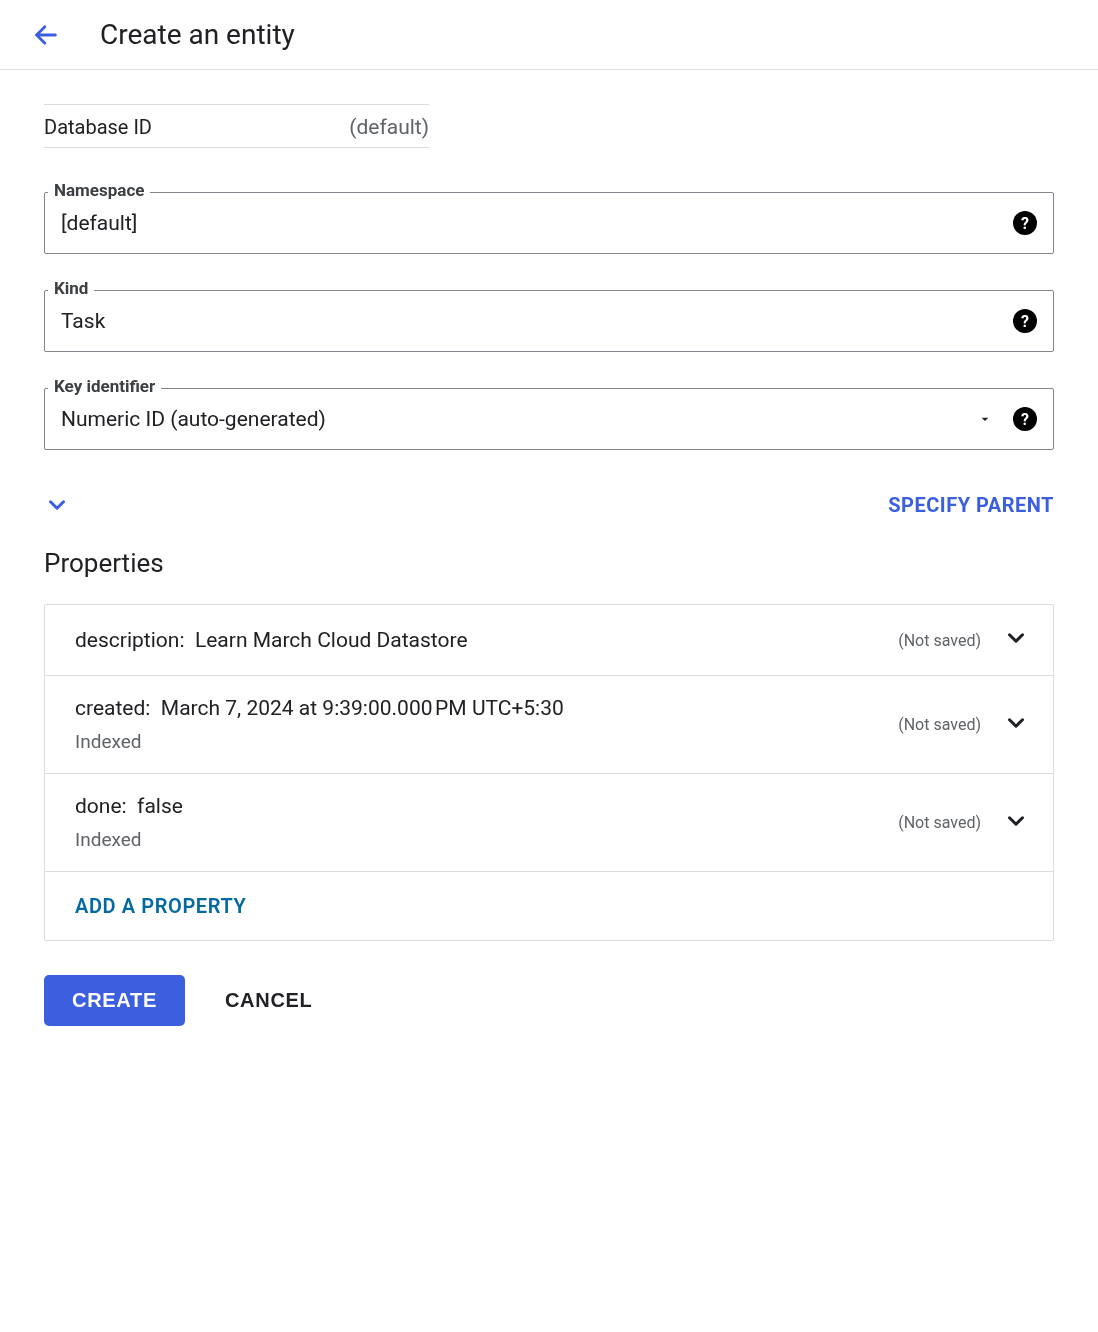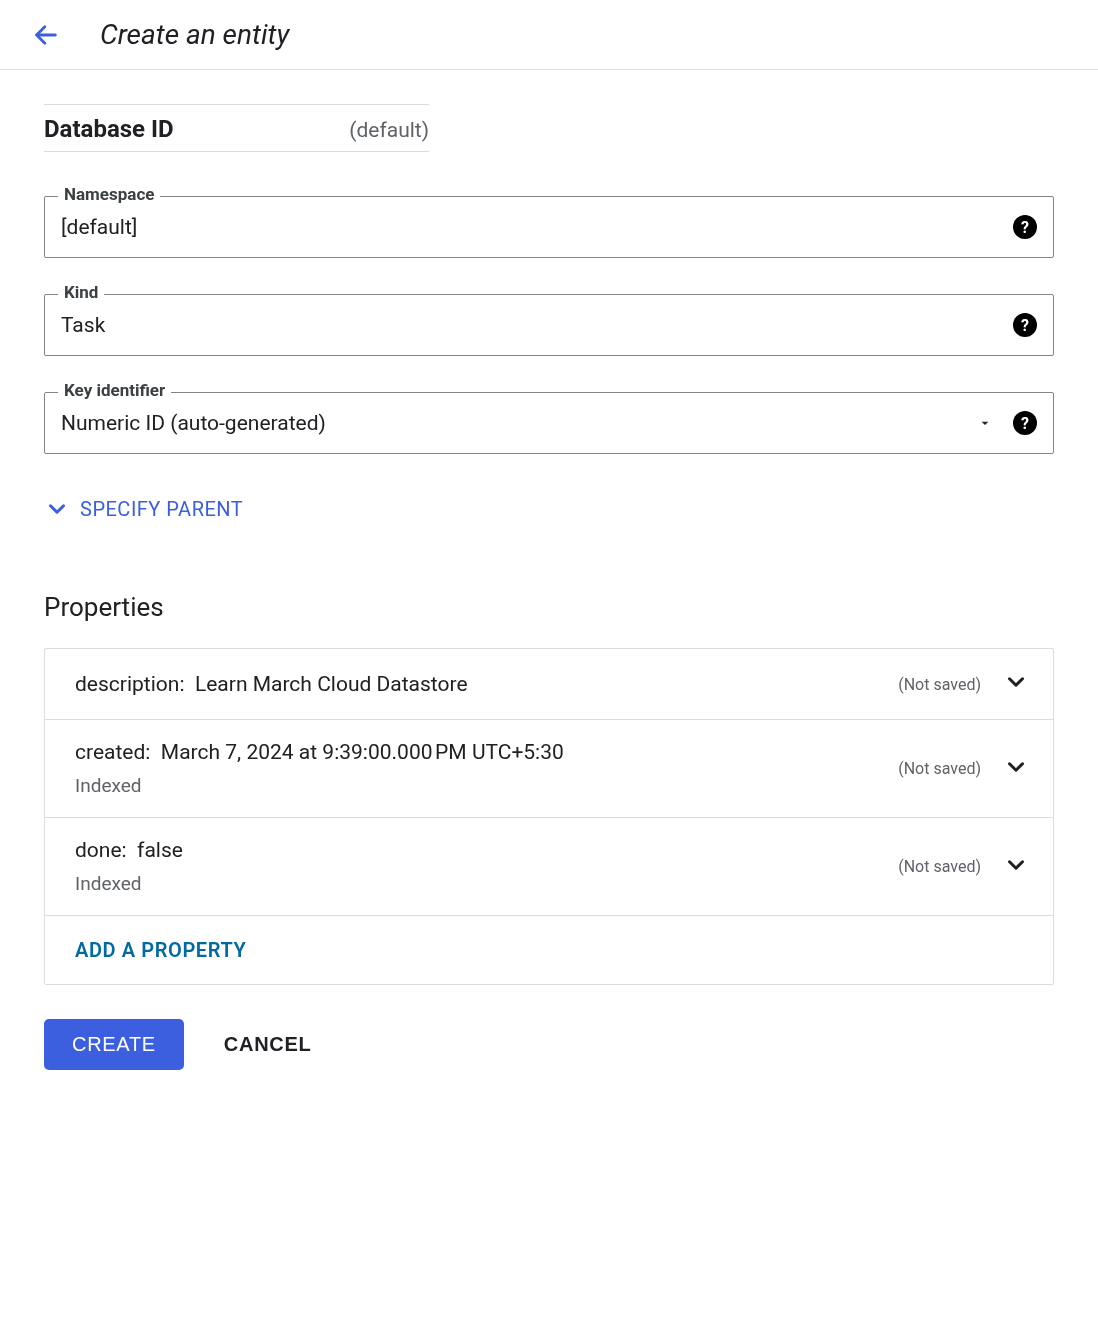--- a/index.html
+++ b/index.html
@@ -7,21 +7,20 @@
     font-family: "Google Sans", Roboto, Arial, sans-serif;
     background: #fff;
     color: #202124;
     width: 1098px;
   }
   .header {
     display: flex;
     align-items: center;
     padding: 18px 18px 18px 32px;
     border-bottom: 1px solid #e0e0e0;
-    font-style: italic;
   }
   .back-arrow {
     color: #3b5fde;
     cursor: pointer;
     margin-right: 40px;
     display: flex;
     align-items: center;
   }
   .back-arrow svg { width: 28px; height: 28px; }
   .page-title {
@@ -35,30 +34,30 @@
   .db-row {
     display: flex;
     justify-content: space-between;
     align-items: baseline;
     width: 385px;
     border-top: 1px solid #dadce0;
     border-bottom: 1px solid #dadce0;
     padding: 10px 0 8px 0;
     margin-bottom: 44px;
   }
-  .db-label { font-size: 24px; font-weight: 700; }
+  .db-label { font-size: 20px; font-weight: 400; }
   .db-value { font-size: 21px; color: #5f6368; }
   .field-wrap {
     position: relative;
     margin-bottom: 36px;
   }
   .field-label {
     position: absolute;
     top: -12px;
-    left: 14px;
+    left: 4px;
     background: #fff;
     padding: 0 6px;
     font-size: 17px;
     font-weight: 700;
     color: #3c4043;
   }
   .field-box {
     border: 1px solid #80868b;
     border-radius: 2px;
     display: flex;
@@ -85,26 +84,27 @@
     margin-left: 14px;
     margin-right: 6px;
     cursor: pointer;
   }
   .dropdown-caret svg { width: 16px; height: 16px; }
   .specify-parent {
     display: flex;
     align-items: center;
     color: #3b5fde;
     font-size: 20px;
-    font-weight: 400;
+    font-weight: 700;
     letter-spacing: 0.5px;
     cursor: pointer;
     padding: 6px 0;
-    margin-bottom: 64px;
+    margin-bottom: 24px;
     margin-top: 8px;
+    justify-content: space-between;
   }
   .specify-parent svg { width: 26px; height: 26px; margin-right: 10px; }
   .section-title {
     font-size: 26px;
     font-weight: 400;
     margin-bottom: 26px;
   }
   .props-table {
     border: 1px solid #dadce0;
     border-radius: 2px;
@@ -150,21 +150,21 @@
     margin-top: 34px;
     align-items: center;
   }
   .btn-primary {
     background: #3b5fde;
     color: #fff;
     border: none;
     border-radius: 5px;
     padding: 14px 28px;
     font-size: 20px;
-    font-weight: 400;
+    font-weight: 700;
     letter-spacing: 0.7px;
     cursor: pointer;
   }
   .btn-text {
     background: none;
     border: none;
     color: #202124;
     font-size: 20px;
     font-weight: 600;
     letter-spacing: 0.7px;

